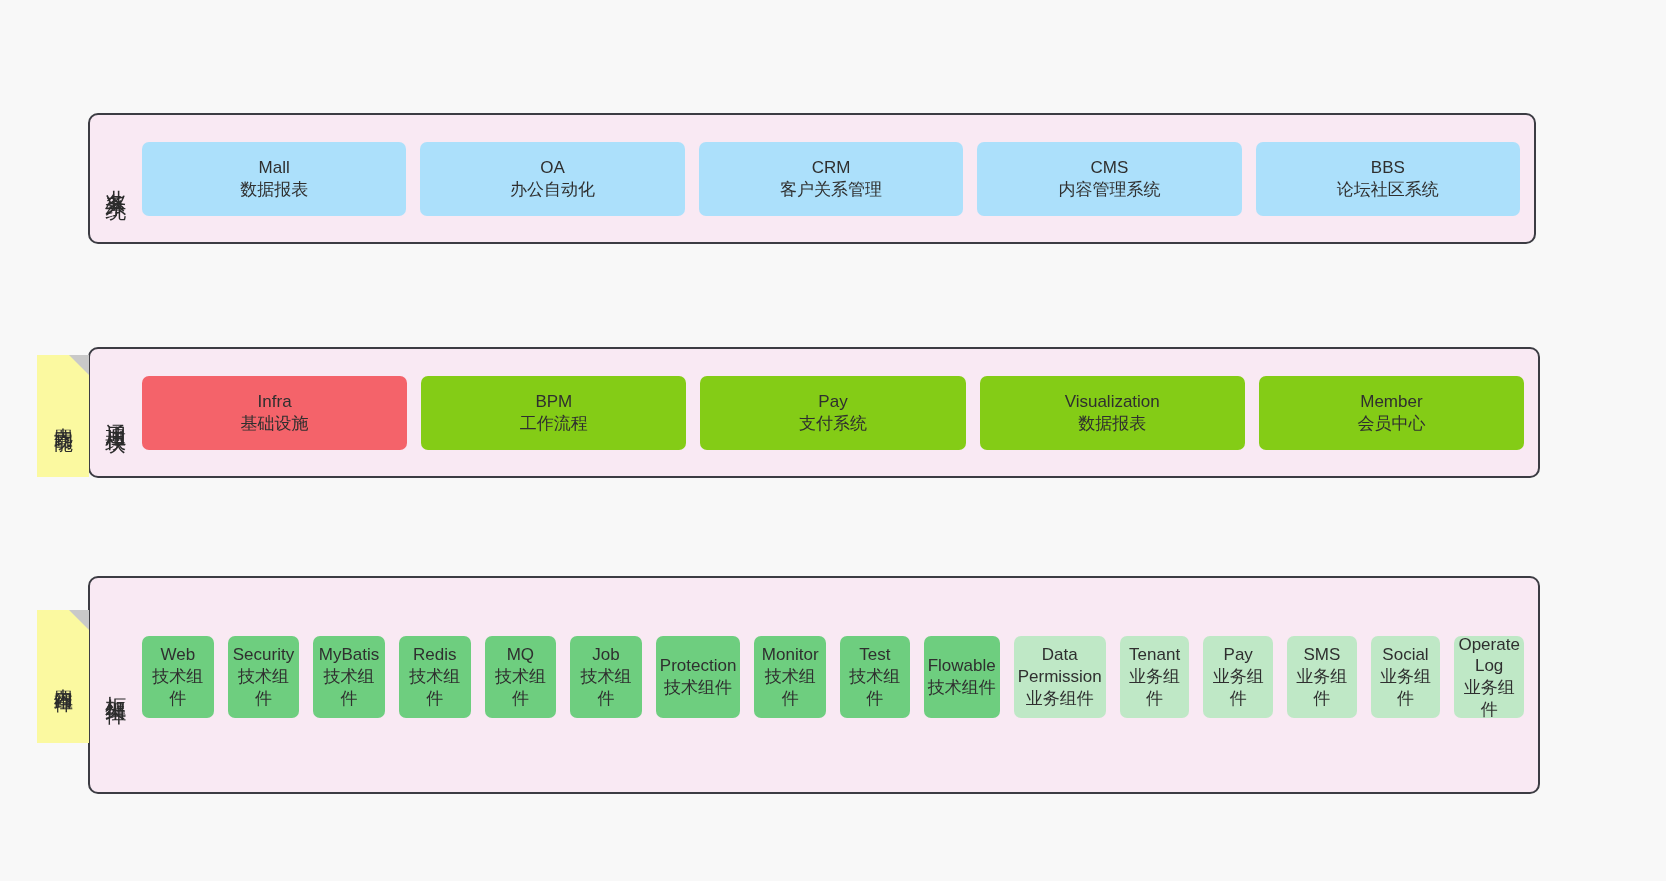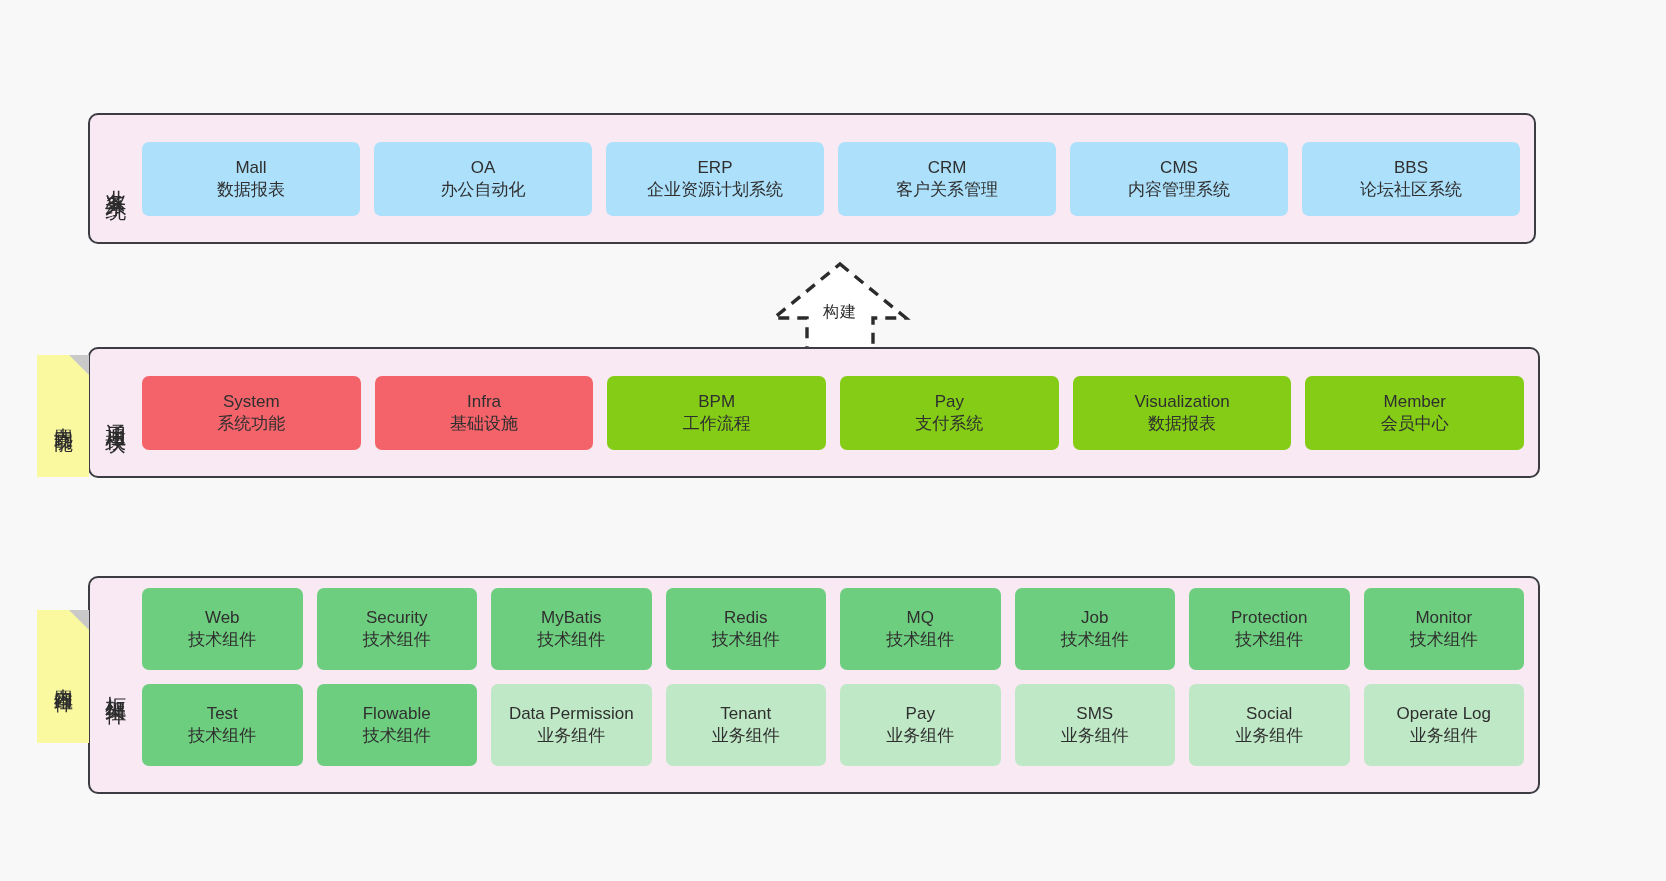--- a/index.html
+++ b/index.html
@@ -41,21 +41,20 @@
     letter-spacing:3px;
   }
   .layer-body{
     flex:1 1 auto;
     display:flex;
     align-items:center;
     padding:0 14px 0 0;
     gap:14px;
   }
   .layer-body.grid2{
-    flex-direction:column;
     justify-content:center;
     gap:14px;
     padding:12px 14px 28px 0;
   }
   .grid-row{
     display:flex;
     gap:14px;
     width:100%;
   }
 
@@ -139,60 +138,46 @@
     <div class="layer-body">
       <div class="card blue">
         <span class="t1">Mall</span>
         <span class="t2">数据报表</span>
       </div>
       <div class="card blue">
         <span class="t1">OA</span>
         <span class="t2">办公自动化</span>
       </div>
       <div class="card blue">
-        <span class="t1">ERP</span>
-        <span class="t2">企业资源计划系统</span>
-      </div>
-      <div class="card blue">
         <span class="t1">CRM</span>
         <span class="t2">客户关系管理</span>
       </div>
       <div class="card blue">
         <span class="t1">CMS</span>
         <span class="t2">内容管理系统</span>
       </div>
       <div class="card blue">
         <span class="t1">BBS</span>
         <span class="t2">论坛社区系统</span>
       </div>
     </div>
   </div>
 
-  <div class="arrow" style="left:765px;top:258px;">
-    <svg width="150" height="96" viewBox="0 0 150 96" aria-hidden="true">
-      <path d="M75 6 L141 60 L108 60 L108 92 L42 92 L42 60 L9 60 Z" fill="#ffffff" stroke="#2b2b2b" stroke-width="3.4" stroke-dasharray="11 8" stroke-linejoin="miter"></path>
-    </svg>
-    <div class="lbl">构建</div>
-  </div>
 
   <div class="sticky" style="left:37px;top:355px;height:122px;">
     <div class="fold"></div>
     <span>内置功能</span>
   </div>
 
   <div class="layer" id="layer-common" style="left:88px;top:347px;width:1452px;height:131px;">
     <div class="layer-title">
       <span>通用模块</span>
     </div>
     <div class="layer-body">
       <div class="card red">
-        <span class="t1">System</span>
-        <span class="t2">系统功能</span>
-      </div>
-      <div class="card red">
         <span class="t1">Infra</span>
         <span class="t2">基础设施</span>
       </div>
       <div class="card pink">
         <span class="t1">BPM</span>
         <span class="t2">工作流程</span>
       </div>
       <div class="card pink">
         <span class="t1">Pay</span>
         <span class="t2">支付系统</span>

